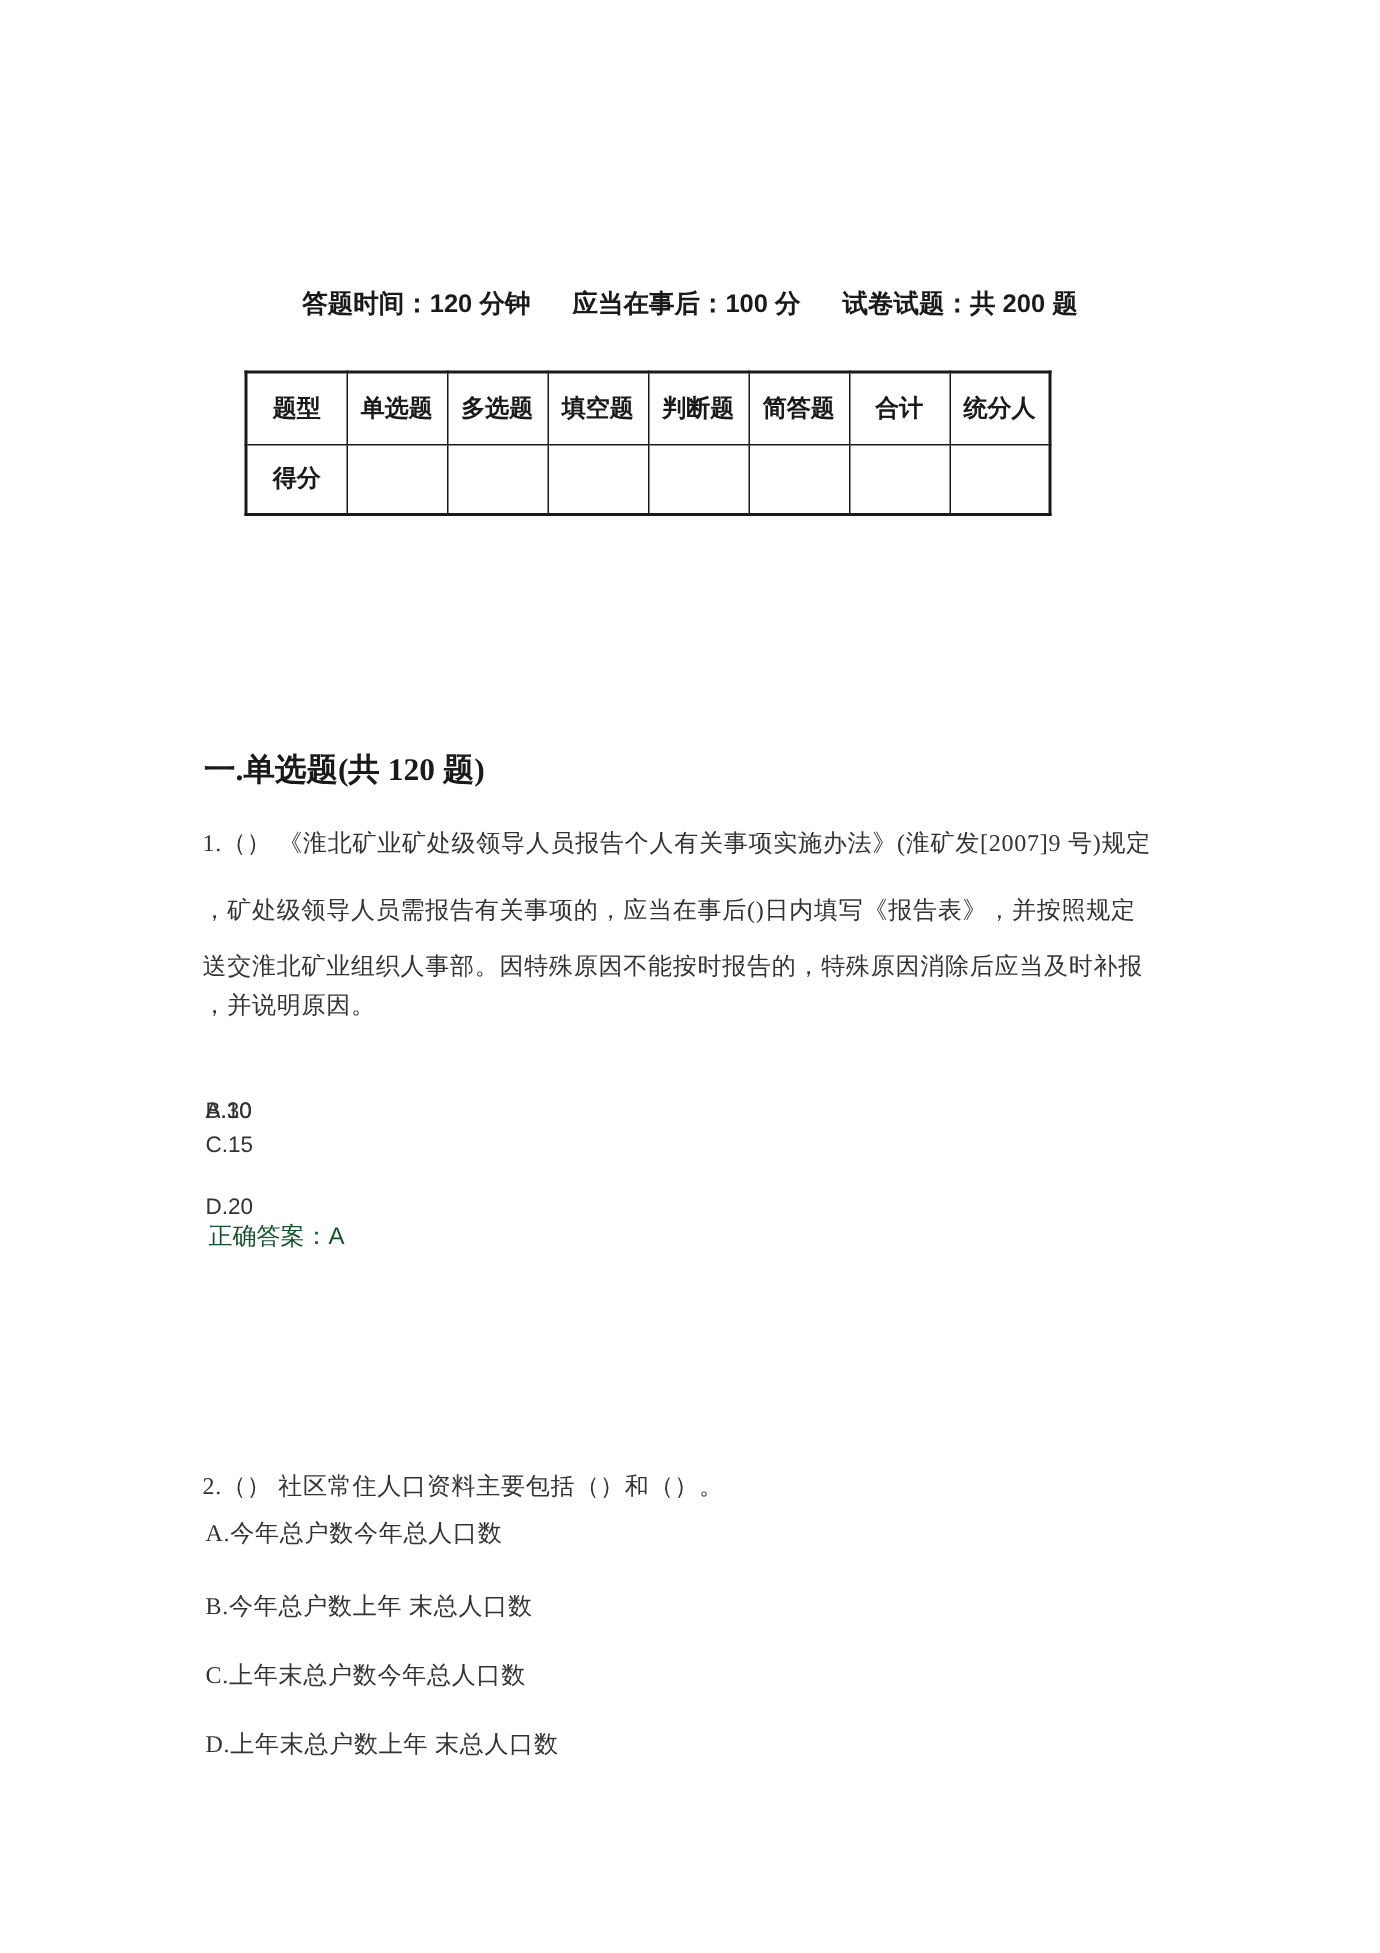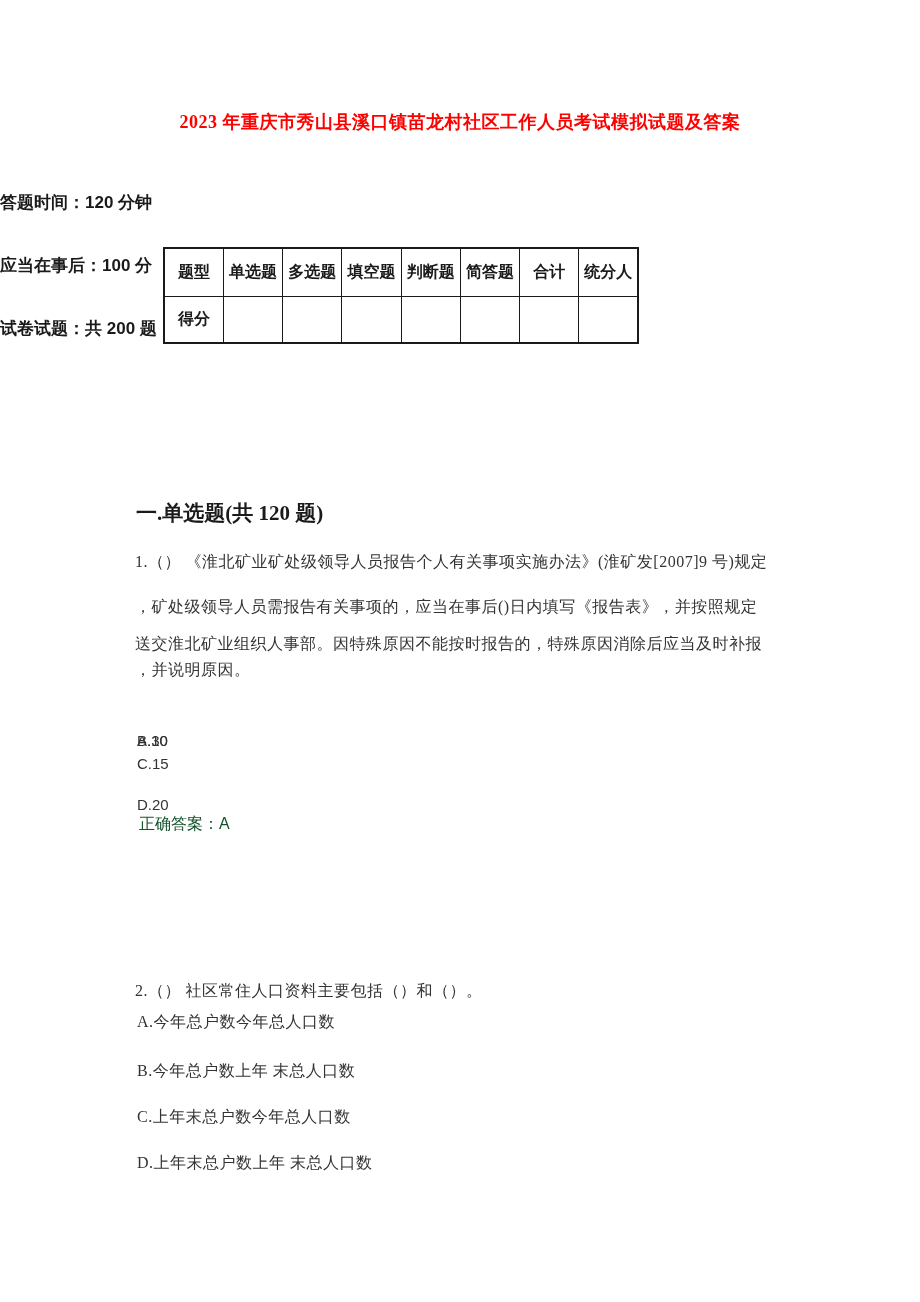--- a/index.html
+++ b/index.html
@@ -24,32 +24,31 @@
     color: #ff0000;
     letter-spacing: 0.5px;
   }
   .exam-info {
     position: absolute;
     top: 191px;
     left: 0;
     width: 100%;
     display: flex;
     justify-content: center;
-    gap: 40px;
+    gap: 28px;
     font-family: "Liberation Sans", sans-serif;
     font-weight: bold;
     font-size: 17px;
     color: #1a1a1a;
-    flex-direction: column;
   }
   .score-table {
     position: absolute;
     left: 163px;
     top: 247px;
-    width: 476px;
+    width: 538px;
     border-collapse: collapse;
     table-layout: fixed;
     border: 2px solid #1a1a1a;
   }
   .score-table th, .score-table td {
     border: 1px solid #1a1a1a;
     text-align: center;
     vertical-align: middle;
     font-family: "Liberation Sans", sans-serif;
     font-weight: bold;
@@ -113,21 +112,20 @@
   .q2-opt-0 { top: 1012px; }
   .q2-opt-1 { top: 1061px; }
   .q2-opt-2 { top: 1107px; }
   .q2-opt-3 { top: 1153px; }
 </style>
 </head>
 <body>
 
 <div class="page">
 
-  <div class="doc-title">2023 年重庆市秀山县溪口镇苗龙村社区工作人员考试模拟试题及答案</div>
 
   <div class="exam-info">
     <span>答题时间：120 分钟</span>
     <span>应当在事后：100 分</span>
     <span>试卷试题：共 200 题</span>
   </div>
 
   <table class="score-table">
     <tbody>
         <tr>

